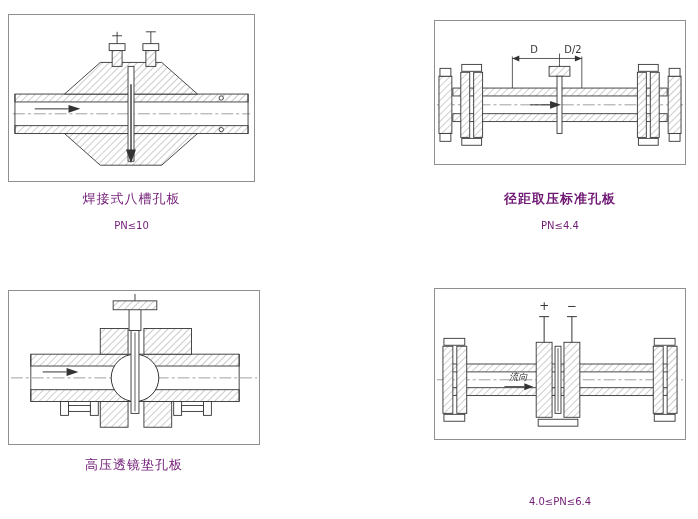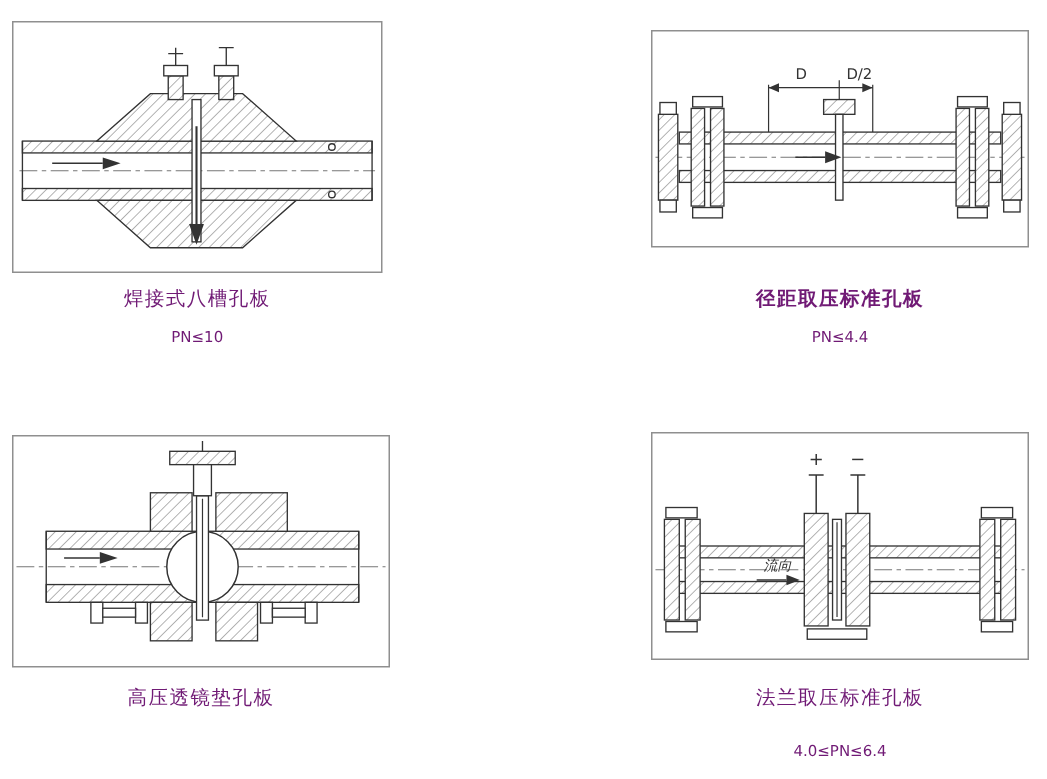--- a/index.html
+++ b/index.html
@@ -192,16 +192,15 @@
         <text x="110" y="21" font-size="12" text-anchor="middle" stroke="none">+</text>
         <text x="138" y="21" font-size="12" text-anchor="middle" stroke="none">−</text>
       </g>
       <g>
         <text x="84" y="92" font-size="9.5" text-anchor="middle" font-style="italic">流向</text>
         <line x1="70" y1="99" x2="90" y2="99" stroke="#333" stroke-width="1"></line>
         <polygon points="90,95.5 90,102.5 99,99" fill="#333"></polygon>
       </g>
     </svg>
   </div>
-  <div class="fig-caption" style="left:434px;top:456px;width:252px;">法兰取压标准孔板</div>
   <div class="fig-rating" style="left:434px;top:484px;width:252px;margin-top:12px;">4.0≤PN≤6.4</div>
 
 </div>
 
 </body></html>

